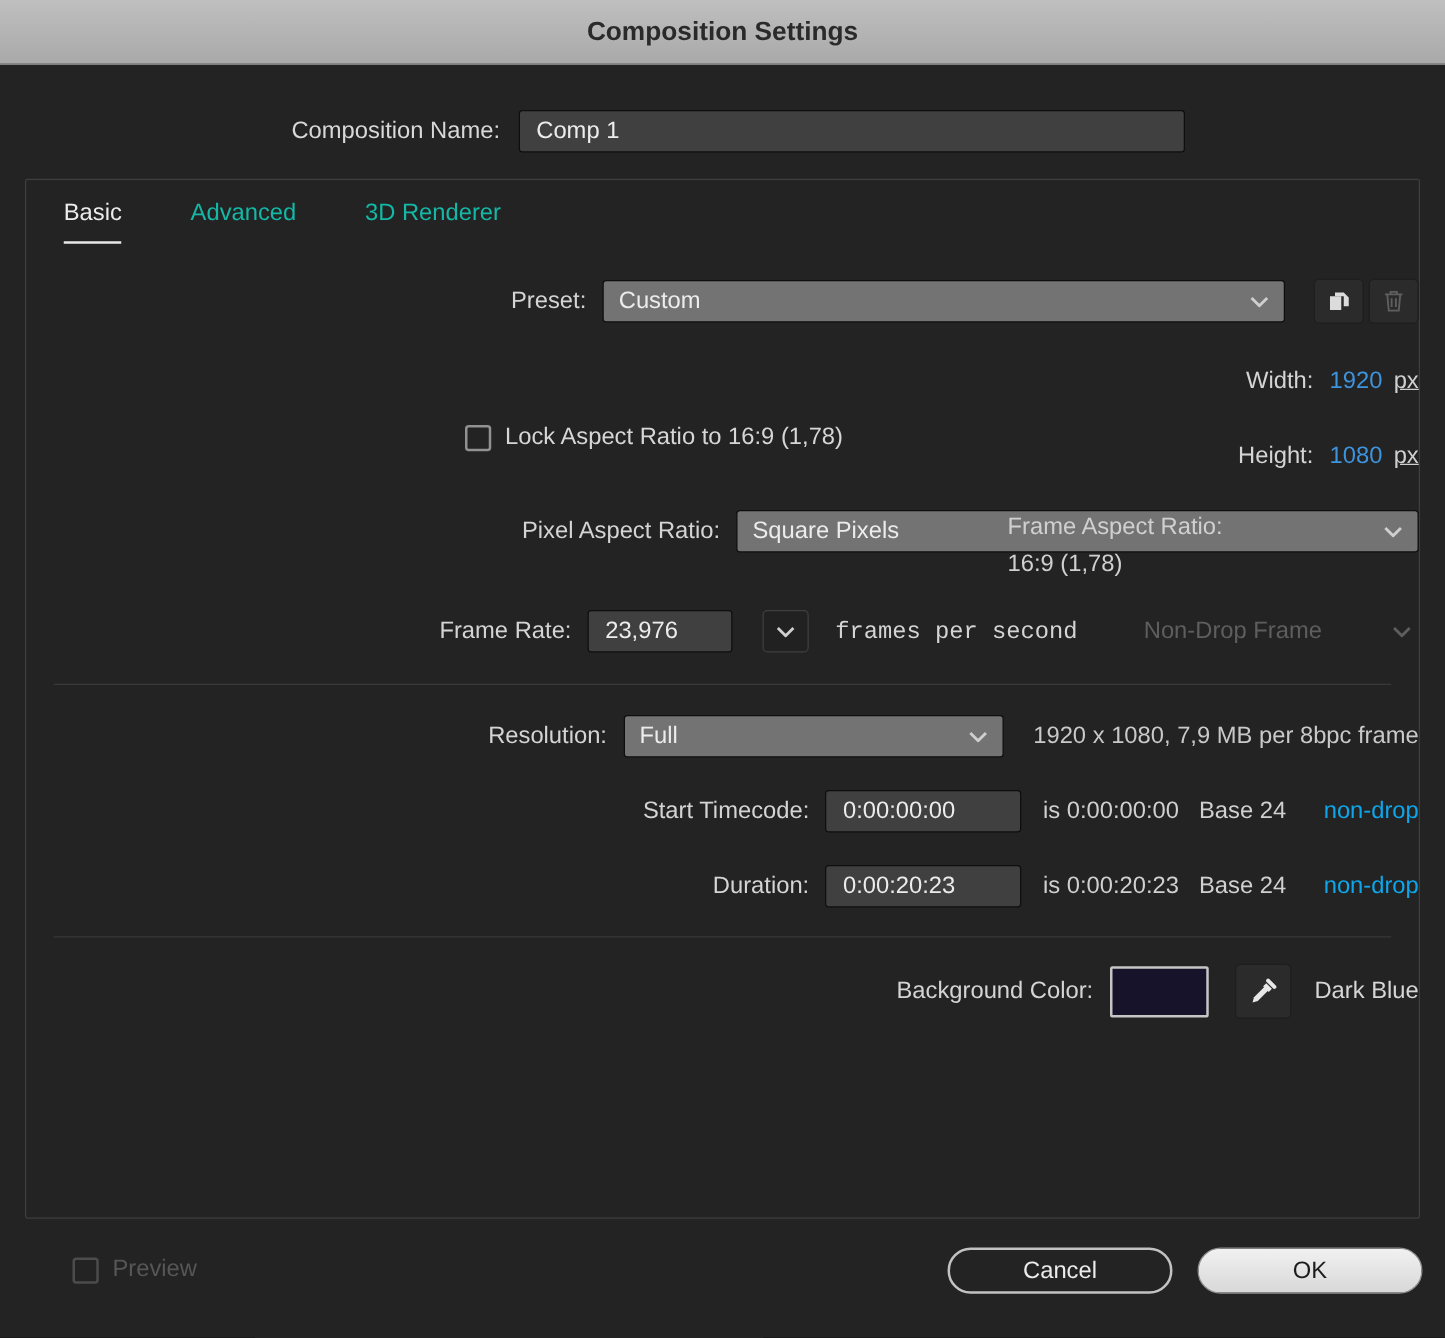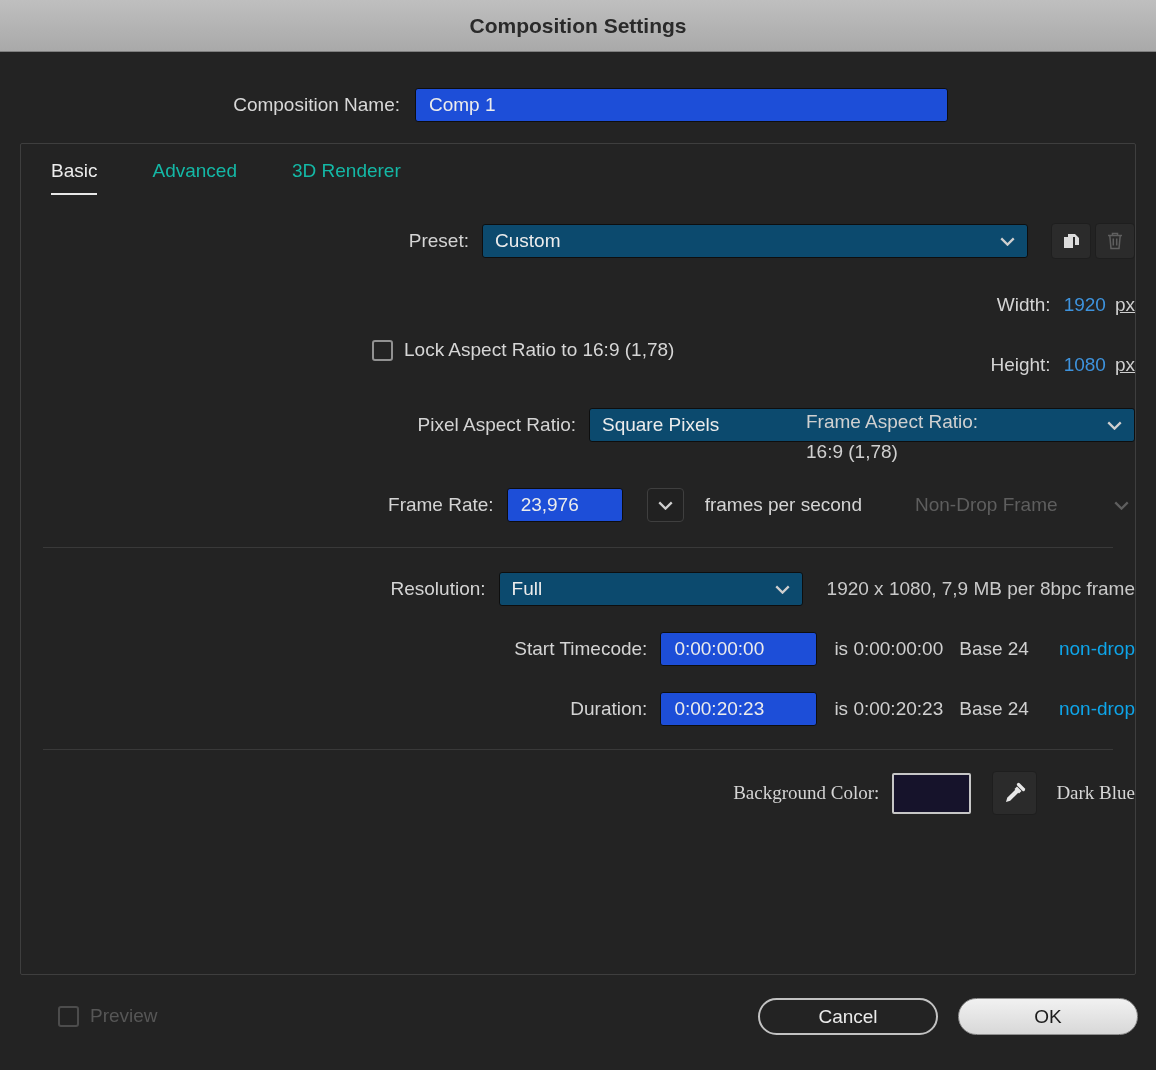--- a/index.html
+++ b/index.html
@@ -13,35 +13,35 @@
   .titlebar{
     position:absolute;top:0;left:0;width:100%;height:52px;
     background:linear-gradient(#bfbfbf,#a9a9a9);
     display:flex;align-items:center;justify-content:center;
     font-size:21px;font-weight:bold;color:#2a2a2a;
     border-bottom:1px solid #7e7e7e;box-sizing:border-box;
   }
   .name-row{position:absolute;top:87px;left:0;width:100%;height:36px;display:flex;align-items:center;}
   .name-row .nlabel{width:400px;text-align:right;font-size:19px;color:#d8d8d8;flex:none;}
   .text-input{
-    background:#1d4ed8;border:1px solid #0e0e0e;border-radius:3px;color:#ececec;
+    background:#404040;border:1px solid #0e0e0e;border-radius:3px;color:#ececec;
     font-size:19px;padding:0 13px;font-family:inherit;box-sizing:border-box;height:34px;outline:none;
   }
   .comp-name-input{position:absolute;left:415px;top:1px;width:533px;}
   .panel{
     position:absolute;left:20px;top:143px;width:1116px;height:832px;
     border:1px solid #3e3e3e;border-radius:2px;box-sizing:border-box;
   }
   .tabs{position:absolute;top:16px;left:30px;display:flex;gap:55px;}
   .tab{font-size:19px;color:#14b8a6;padding-bottom:11px;cursor:default;}
   .tab.active{color:#ececec;border-bottom:2px solid #e7e7e7;font-weight:400;}
   .prow{position:absolute;left:0;right:0;display:flex;align-items:center;height:36px;justify-content:flex-end;}
   .plabel{width:203px;text-align:right;padding-right:13px;font-size:19px;color:#d4d4d4;flex:none;}
   .dropdown{
-    height:34px;background:#0c4a6e;border:1px solid #0e0e0e;border-radius:3px;
+    height:34px;background:#737373;border:1px solid #0e0e0e;border-radius:3px;
     display:flex;align-items:center;justify-content:space-between;
     padding:0 12px;box-sizing:border-box;cursor:default;
   }
   .dd-value{font-size:19px;color:#ececec;}
   .chev{width:15px;height:9px;stroke:#cfcfcf;fill:none;stroke-width:1.8;flex:none;}
   .chev.dim{stroke:#5e5e5e;}
   .icon-btn{
     width:40px;height:36px;background:#2b2b2b;border:1px solid #1e1e1e;border-radius:4px;
     display:flex;align-items:center;justify-content:center;box-sizing:border-box;
   }
@@ -162,21 +162,21 @@
     </div>
 
     <div class="prow" style="top:343px;">
       <span class="plabel">Frame Rate:</span>
       <input class="text-input" style="width: 116px;" value="23,976">
       <div class="chev-btn">
         <svg class="chev" viewBox="0 0 12 7">
             <polyline points="1,1 6,6 11,1"></polyline>
           </svg>
       </div>
-      <span class="inline-text" style="margin-left:21px;">frames per second</span>
+      <span class="inline-text" style="margin-left:21px;font-family:Liberation Mono, monospace;">frames per second</span>
       <div class="dd-disabled">
         <span>Non-Drop Frame</span>
         <svg class="chev dim" viewBox="0 0 12 7">
             <polyline points="1,1 6,6 11,1"></polyline>
           </svg>
       </div>
     </div>
 
     <div class="divider" style="top:403px;"></div>
 
@@ -202,21 +202,21 @@
     <div class="prow" style="top:547px;">
       <span class="plabel">Duration:</span>
       <input class="text-input" style="width: 157px;" value="0:00:20:23">
       <span class="tc-info">is 0:00:20:23</span>
       <span class="tc-base">Base 24</span>
       <span class="tc-drop">non-drop</span>
     </div>
 
     <div class="divider" style="top:605px;"></div>
 
-    <div class="prow" style="top:627px;height:44px;font-family:Liberation Serif, serif;">
+    <div class="prow" style="top:627px;height:44px;">
       <span class="plabel">Background Color:</span>
       <div class="swatch" style="background: rgb(22, 19, 43);"></div>
       <div class="dropper-btn">
         <svg width="23" height="23" viewBox="0 0 23 23">
           <path d="M3 20 L4.2 15.8 L13 7 L16 10 L7.2 18.8 Z" fill="#e8e8e8"></path>
           <path d="M14 4.5 L18.5 9 L16 11.5 L11.5 7 Z" fill="#e8e8e8"></path>
           <path d="M15.5 2.5 L20.5 7.5" stroke="#e8e8e8" stroke-width="3.2" stroke-linecap="round"></path>
         </svg>
       </div>
       <span class="color-name">Dark Blue</span>

